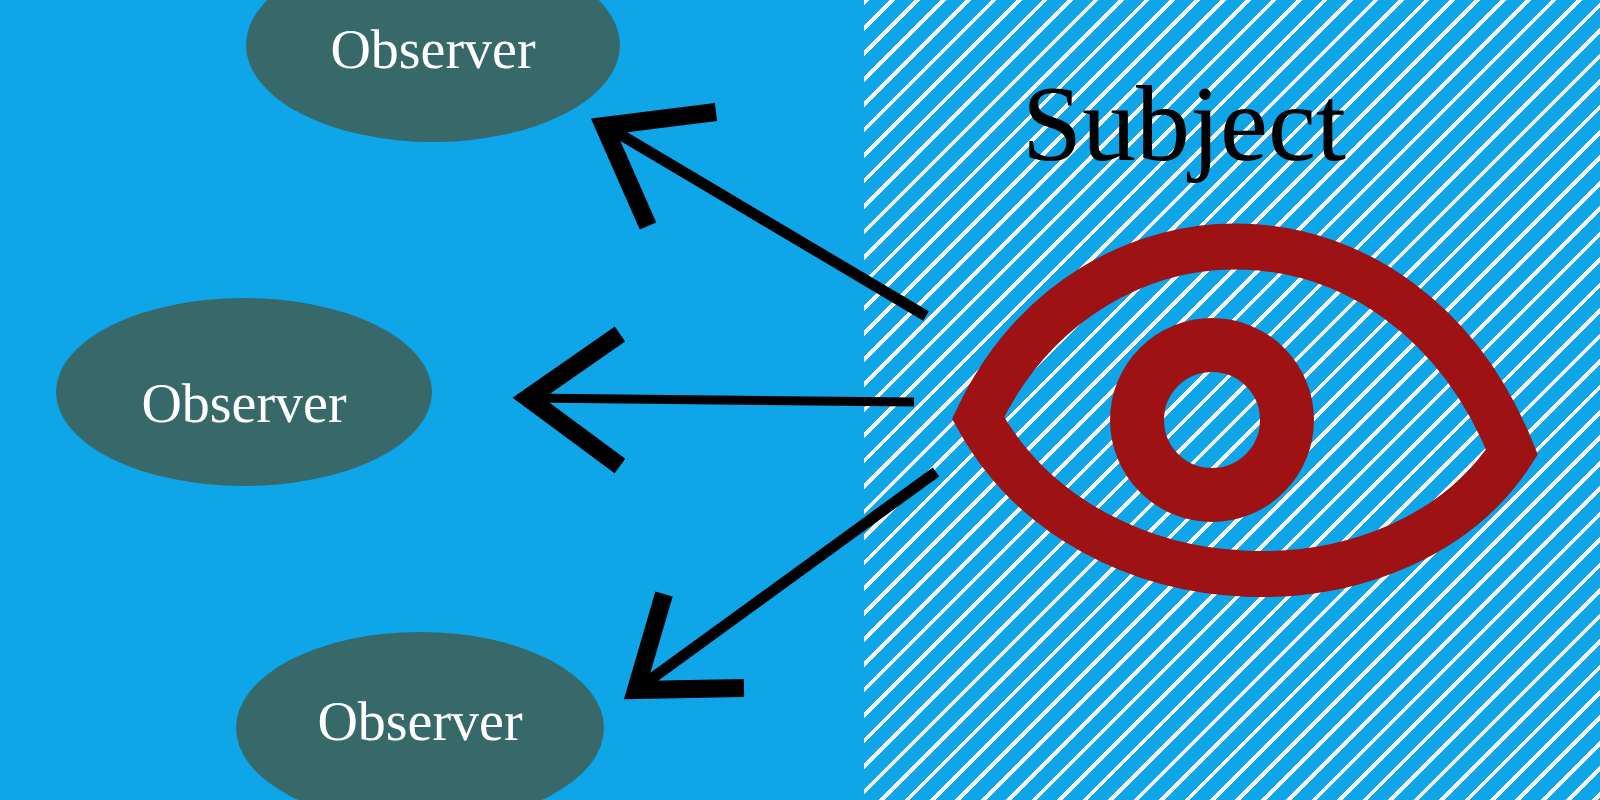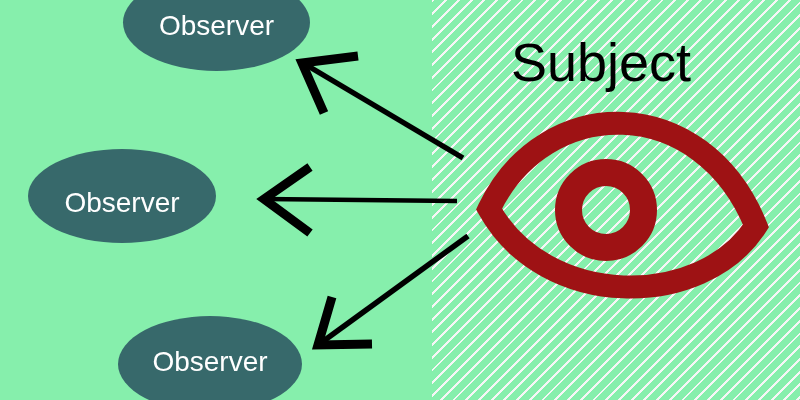--- a/index.html
+++ b/index.html
@@ -1,21 +1,21 @@
 <!DOCTYPE html>
 <html><head>
 <meta charset="utf-8">
 <style>
   html,body{margin:0;padding:0;background:#fff;}
   .stage{
     position:relative;
     width:800px;height:400px;
     overflow:hidden;
-    background:#86efac;
-    font-family:Liberation Sans, sans-serif;
+    background:#0ea5e9;
+    font-family:Liberation Serif, serif;
   }
   .watermark{
     position:absolute;
     left:432px;top:0;width:368px;height:400px;
     background:repeating-linear-gradient(135deg,
       #f6f6f6 0px, #f6f6f6 2px,
       transparent 2px, transparent 9px);
     pointer-events:none;
   }
   svg.diagram{

